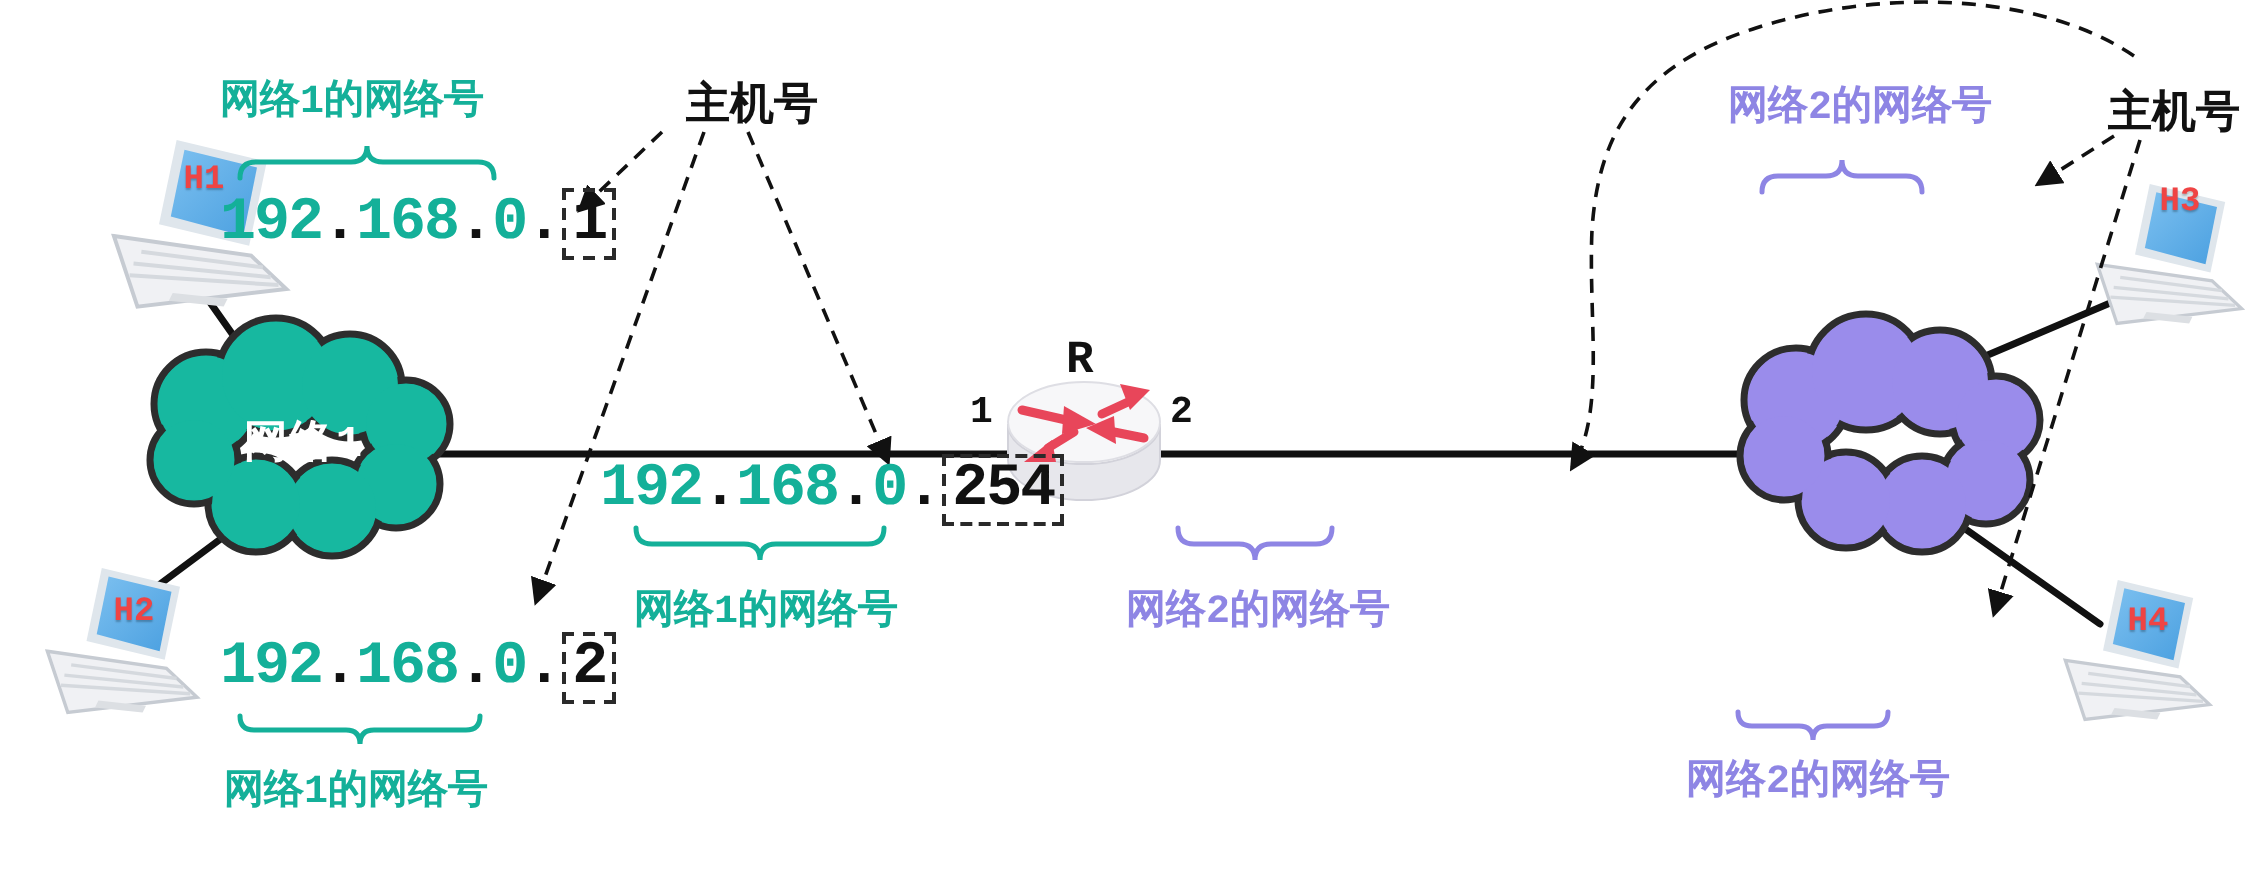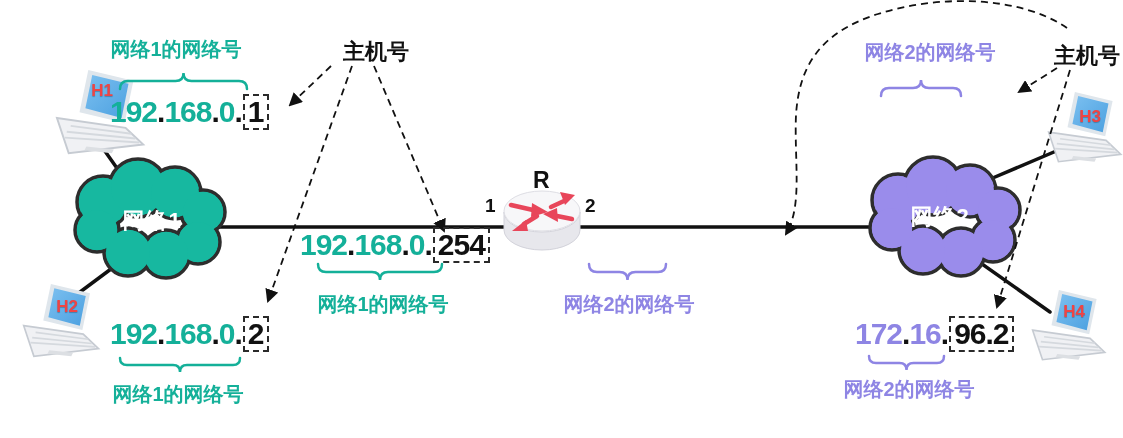--- a/index.html
+++ b/index.html
@@ -5,21 +5,21 @@
   :root{
     --network1:#14b099; --network2:#8e85e4;
     --cloud1-fill:#17b8a0; --cloud2-fill:#9a8ceb;
     --cloud-outline:#2d2d2d; --line:#111111;
     --router-arrow:#e8465a; --laptop-screen:#4ba0e0;
     --host-text:#111111;
   }
   html,body{margin:0;padding:0;background:#ffffff;}
   #stage{
     position:relative; width:1123px; height:438px; overflow:hidden;
-    font-family:Liberation Sans, sans-serif; background:#ffffff;
+    font-family:Liberation Mono, monospace; background:#ffffff;
   }
   #netsvg{position:absolute;left:0;top:0;}
   .lbl{position:absolute; font-weight:bold; white-space:nowrap;}
   .netlbl{font-size:20px; text-align:center; width:160px;}
   .n1lbl{color:var(--network1);}
   .n2lbl{color:var(--network2);}
   .hostlbl{color:#111; font-size:22px;margin-left:23px;}
   .cloudlbl{color:#fff; font-size:22px; width:80px; text-align:center; letter-spacing:1px;}
   .rlbl{color:#111; font-size:23px;}
   .portlbl{color:#111; font-size:19px;}
@@ -156,29 +156,27 @@
   <div class="lbl netlbl n1lbl" style="left:96px;top:36px;">网络1的网络号</div>
   <div class="lbl hostlbl" style="left:320px;top:37px;">主机号</div>
   <div class="lbl netlbl n1lbl" style="left:303px;top:291px;">网络1的网络号</div>
   <div class="lbl netlbl n1lbl" style="left:98px;top:381px;">网络1的网络号</div>
   <div class="lbl netlbl n2lbl" style="left:850px;top:39px;">网络2的网络号</div>
   <div class="lbl hostlbl" style="left:1031px;top:41px;">主机号</div>
   <div class="lbl netlbl n2lbl" style="left:549px;top:291px;">网络2的网络号</div>
   <div class="lbl netlbl n2lbl" style="left:829px;top:376px;">网络2的网络号</div>
 
   <div class="lbl cloudlbl" style="left:112px;top:206px;">网络1</div>
-  <div class="lbl cloudlbl" style="left:900px;top:202px;">网络2</div>
 
   <div class="lbl rlbl" style="left:533px;top:167px;">R</div>
   <div class="lbl portlbl" style="left:485px;top:195px;">1</div>
   <div class="lbl portlbl" style="left:585px;top:195px;">2</div>
 
   <div class="lbl hostnamelbl" style="left:84px;top:81px;">H1</div>
   <div class="lbl hostnamelbl" style="left:49px;top:297px;">H2</div>
-  <div class="lbl hostnamelbl" style="left:1072px;top:107px;">H3</div>
+  <div class="lbl hostnamelbl" style="left:1072px;top:92px;">H3</div>
   <div class="lbl hostnamelbl" style="left:1056px;top:302px;">H4</div>
 
   <div class="ip" style="left:110px;top:94px;"><span class="oct n1">192</span><span class="ipdot">.</span><span class="oct n1">168</span><span class="ipdot">.</span><span class="oct n1">0</span><span class="ipdot">.</span><span class="hostpart">1</span></div>
   <div class="ip" style="left:110px;top:316px;"><span class="oct n1">192</span><span class="ipdot">.</span><span class="oct n1">168</span><span class="ipdot">.</span><span class="oct n1">0</span><span class="ipdot">.</span><span class="hostpart">2</span></div>
   <div class="ip" style="left:300px;top:227px;"><span class="oct n1">192</span><span class="ipdot">.</span><span class="oct n1">168</span><span class="ipdot">.</span><span class="oct n1">0</span><span class="ipdot">.</span><span class="hostpart">254</span></div>
-  <div class="ip" style="left:855px;top:316px;"><span class="oct n2">172</span><span class="ipdot">.</span><span class="oct n2">16</span><span class="ipdot">.</span><span class="hostpart">96.2</span></div>
 
 </div>
 
 </body></html>

